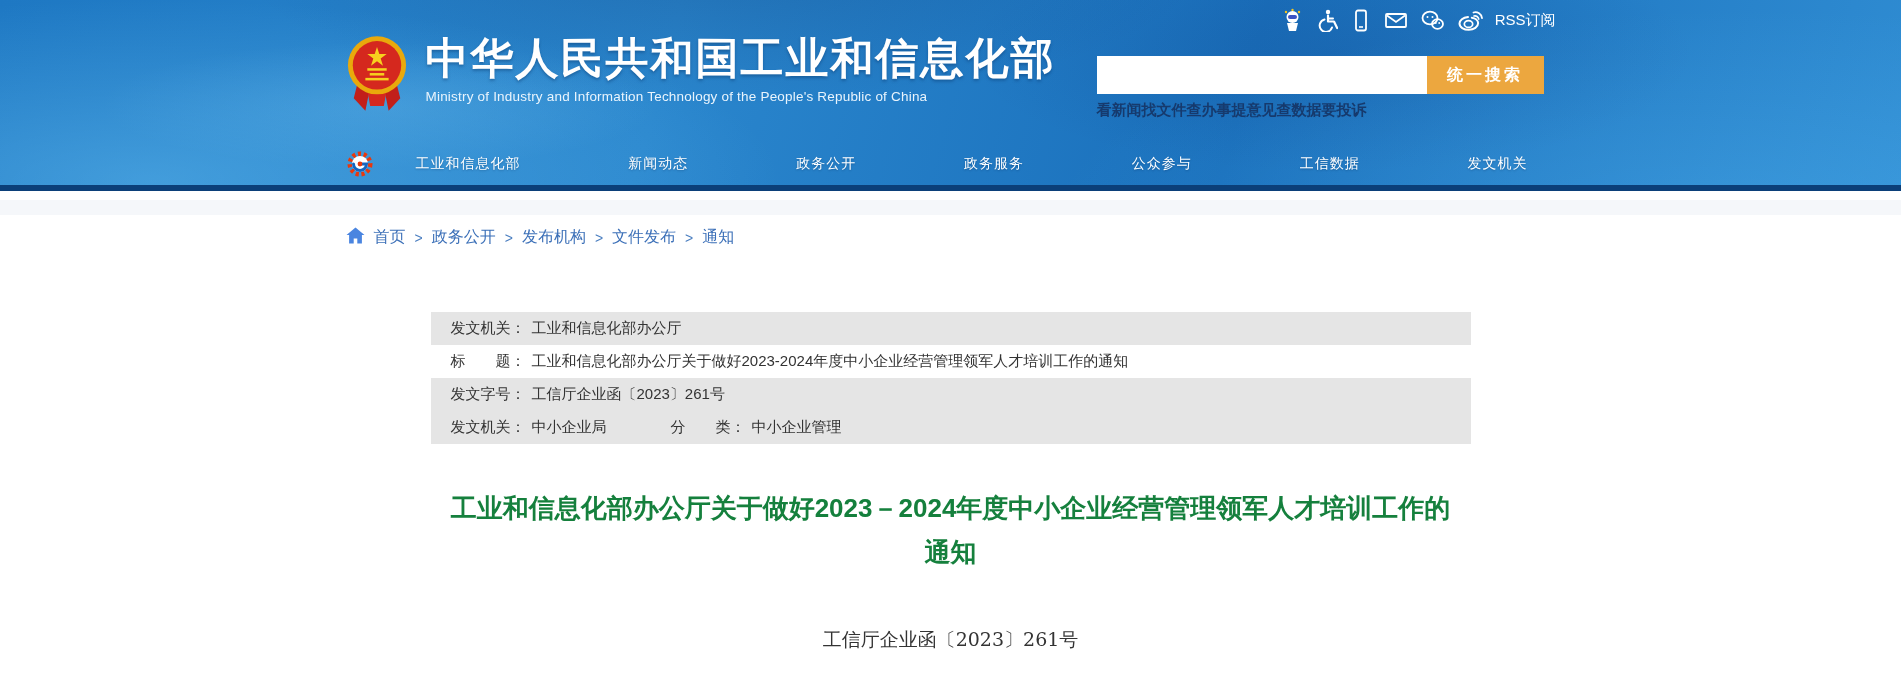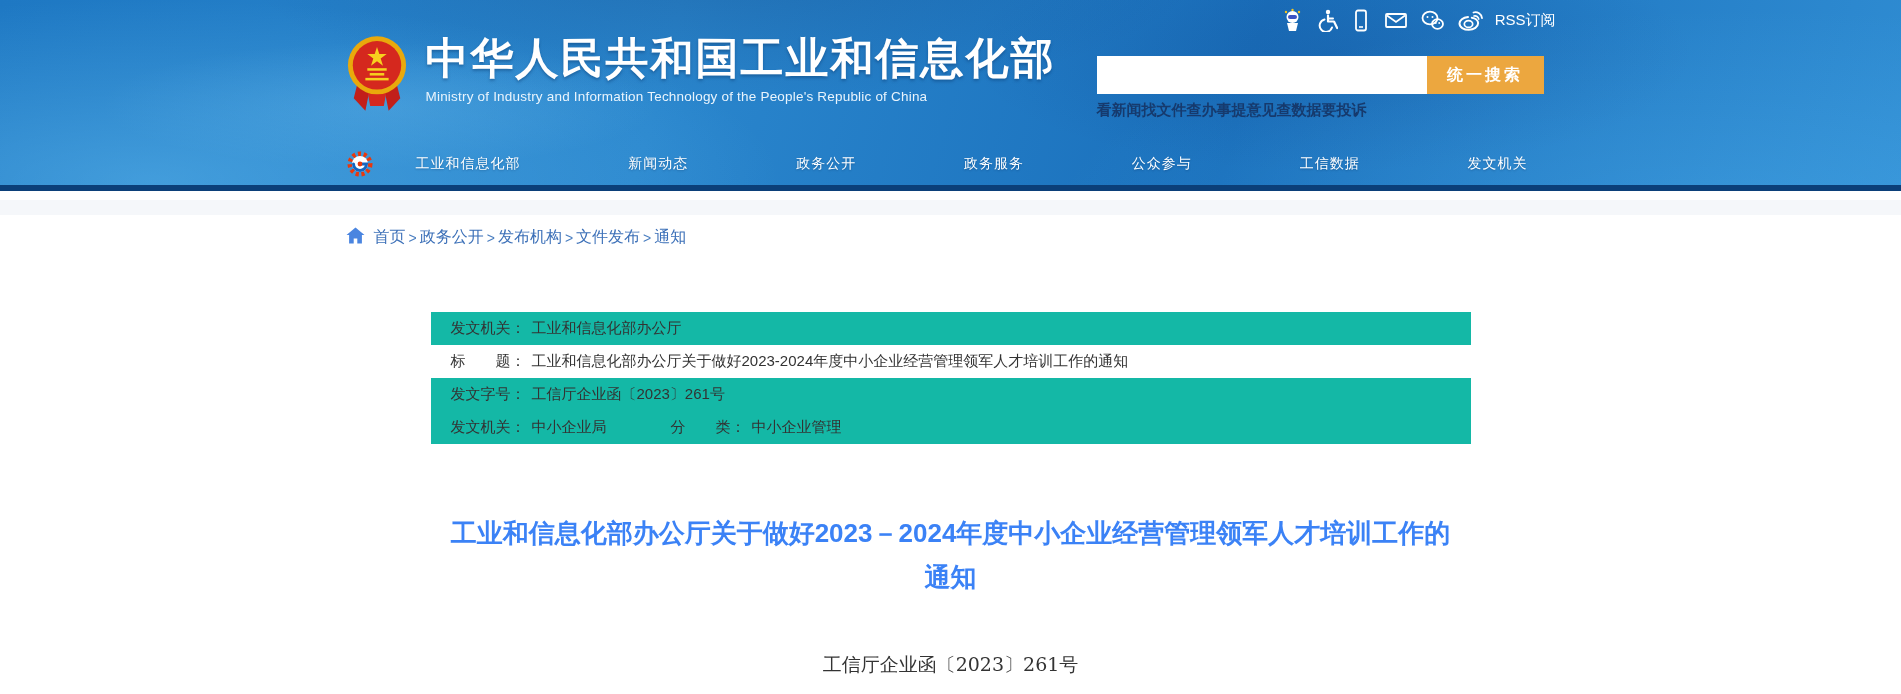--- a/index.html
+++ b/index.html
@@ -45,29 +45,29 @@
   .sub-band { height:15px; margin-top:9px; background:#f5f7fa; }
 
   .breadcrumb { width:1210px; margin:12px auto 0; display:flex; align-items:center; gap:9px;
     font-size:16px; }
   .crumb { color:#3c70b8; text-decoration:none; cursor:pointer; }
   .crumb-sep { color:#4a7ec0; font-size:14px; }
 
   .content { width:1040px; margin:0 auto; }
   .meta-table { margin-top:64px; }
   .meta-row { display:flex; min-height:33px; align-items:center; padding:0 20px; font-size:15px; color:#333; }
-  .meta-row.alt { background:#14b8a6; }
+  .meta-row.alt { background:#e5e5e5; }
   .meta-cell { display:flex; align-items:center; }
   .meta-cell.fixed { flex:0 0 220px; }
   .meta-cell.grow { flex:1; }
   .meta-label { white-space:pre; margin-right:6px; }
   .meta-value { white-space:nowrap; }
 
-  .article-title { margin-top:67px; padding:0 8px; text-align:center; font-size:26px; font-weight:bold;
-    color:#3b82f6; line-height:1.7; }
+  .article-title { margin-top:42px; padding:0 8px; text-align:center; font-size:26px; font-weight:bold;
+    color:#15803d; line-height:1.7; }
   .doc-number { margin-top:53px; text-align:center; font-size:19px; color:#333;
     font-family:"DejaVu Serif","Liberation Serif",serif; }
 </style>
 </head>
 <body>
 
 <div class="header">
   <div class="header-pattern"></div>
   <div class="header-inner">
 
@@ -183,21 +183,21 @@
 </div>
 
 <div class="sub-band"></div>
 
 <div class="breadcrumb">
   <span>
     <svg width="19" height="17" viewBox="0 0 19 17">
       <path d="M9.5 0.5L18.5 8h-2.6v8.5h-4.6v-5h-3.6v5H3.1V8H0.5z" fill="#4a85e0"></path>
     </svg>
   </span>
-  <span style="display:flex;align-items:center;gap:3px">
+  <span style="display:flex;align-items:center;gap:9px">
       <a class="crumb">首页</a>
       <span class="crumb-sep">&gt;</span>
       <a class="crumb">政务公开</a>
       <span class="crumb-sep">&gt;</span>
       <a class="crumb">发布机构</a>
       <span class="crumb-sep">&gt;</span>
       <a class="crumb">文件发布</a>
       <span class="crumb-sep">&gt;</span>
       <a class="crumb">通知</a>
     </span>

